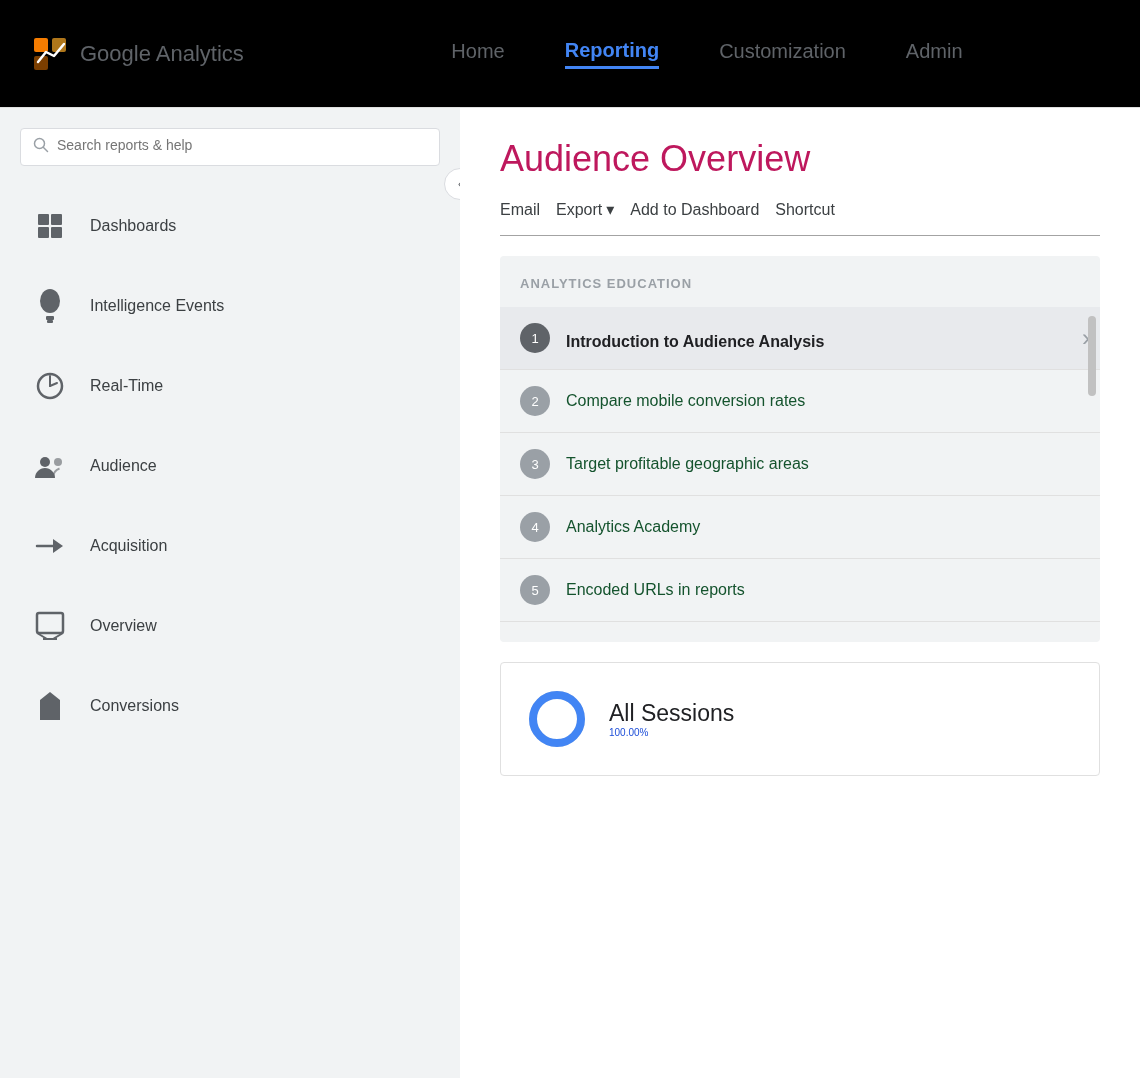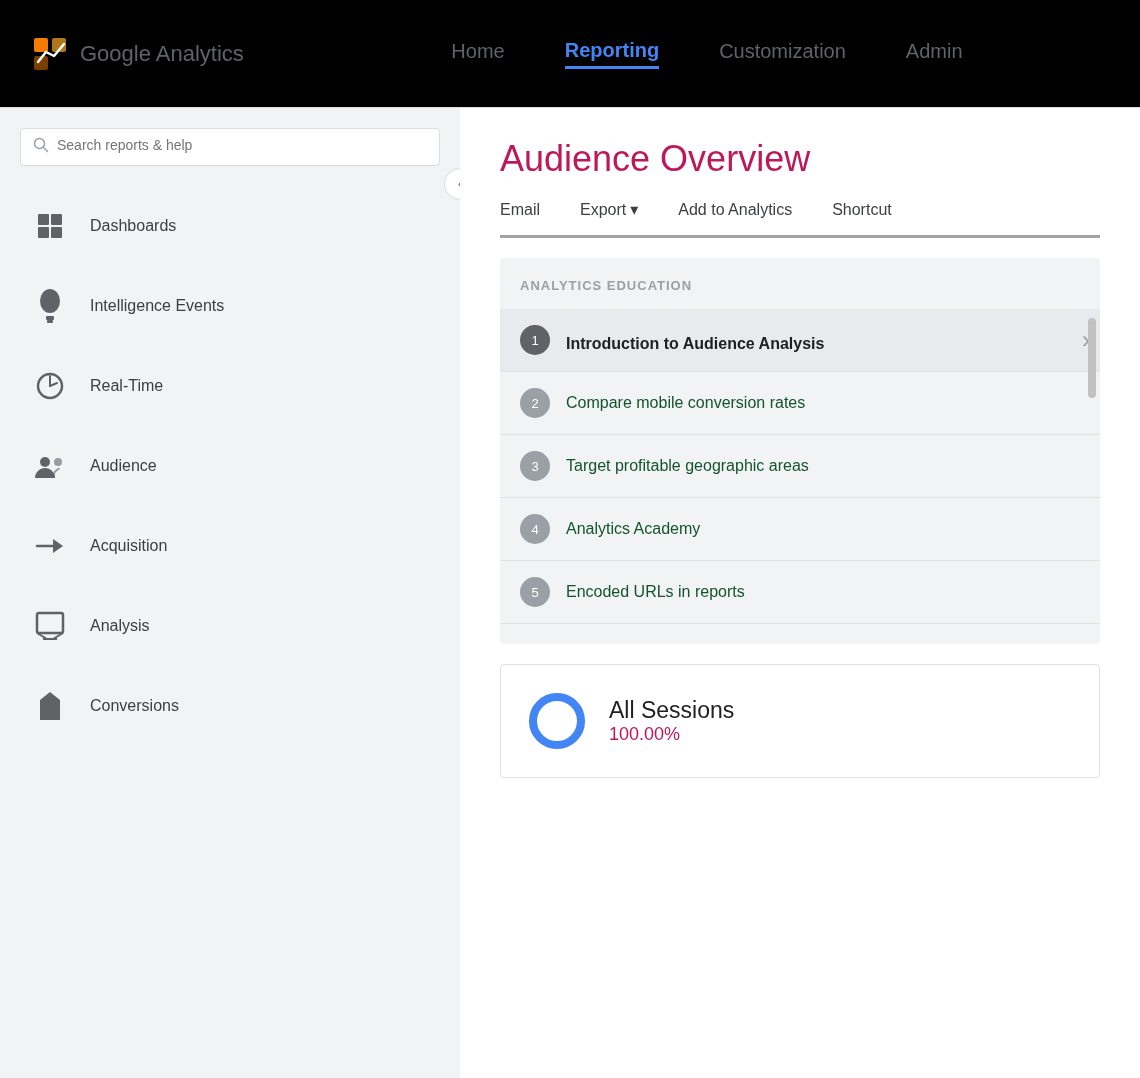--- a/index.html
+++ b/index.html
@@ -141,23 +141,23 @@
     }
     .page-title {
       font-size: 36px;
       font-weight: 400;
       color: #be185d;
       margin-bottom: 20px;
     }
     .action-bar {
       display: flex;
       align-items: center;
-      gap: 40px;
+      gap: 16px;
       padding-bottom: 16px;
-      border-bottom: 3px solid #a3a3a3;
+      border-bottom: 1px solid #a3a3a3;
     }
     .action-btn {
       font-size: 16px;
       color: #3c4043;
       font-weight: 500;
       cursor: pointer;
       background: none;
       border: none;
       display: flex;
       align-items: center;
@@ -242,22 +242,22 @@
       width: 64px;
       height: 64px;
       flex-shrink: 0;
     }
     .sessions-info .sessions-label {
       font-size: 23px;
       font-weight: 500;
       color: #202124;
     }
     .sessions-info .sessions-pct {
-      font-size: 18px;
-      color: #be185d;
+      font-size: 10px;
+      color: #1d4ed8;
     }
   </style>
 </head>
 <body>
 
 <div class="top-nav">
   <div class="logo-area">
     <svg class="logo-icon" viewBox="0 0 40 40">
       <rect x="4" y="4" width="14" height="14" rx="2" fill="#F57C00"></rect>
       <rect x="22" y="4" width="14" height="14" rx="2" fill="#F9A825" opacity="0.7"></rect>
@@ -348,21 +348,21 @@
 
       <div class="sidebar-item">
         <div class="sidebar-item-icon">
           <svg width="30" height="30" viewBox="0 0 30 30" fill="none">
             <rect x="2" y="2" width="26" height="20" rx="2" stroke="#5f6368" stroke-width="2.5" fill="none"></rect>
             <line x1="2" y1="22" x2="12" y2="28" stroke="#5f6368" stroke-width="2"></line>
             <line x1="28" y1="22" x2="18" y2="28" stroke="#5f6368" stroke-width="2"></line>
             <line x1="8" y1="28" x2="22" y2="28" stroke="#5f6368" stroke-width="2"></line>
           </svg>
         </div>
-        <span>Analysis</span>
+        <span>Overview</span>
       </div>
 
       <div class="sidebar-item">
         <div class="sidebar-item-icon">
           <svg width="26" height="32" viewBox="0 0 26 32" fill="none">
             <polygon points="13,2 23,10 23,30 3,30 3,10" fill="#5f6368"></polygon>
           </svg>
         </div>
         <span>Conversions</span>
       </div>
@@ -374,21 +374,21 @@
 
   <div class="content-panel">
     <div class="content-header">
       <h1 class="page-title">Audience Overview</h1>
       <div class="action-bar">
         <button class="action-btn">Email</button>
         <button class="action-btn">
           <span>Export</span>
           <span>▾</span>
         </button>
-        <button class="action-btn">Add to Analytics</button>
+        <button class="action-btn">Add to Dashboard</button>
         <button class="action-btn">Shortcut</button>
       </div>
     </div>
 
     <div class="education-panel" style="position:relative;">
       <div class="education-title">ANALYTICS EDUCATION</div>
 
       <div class="edu-item active">
         <div class="edu-badge">
           <span>1</span>

